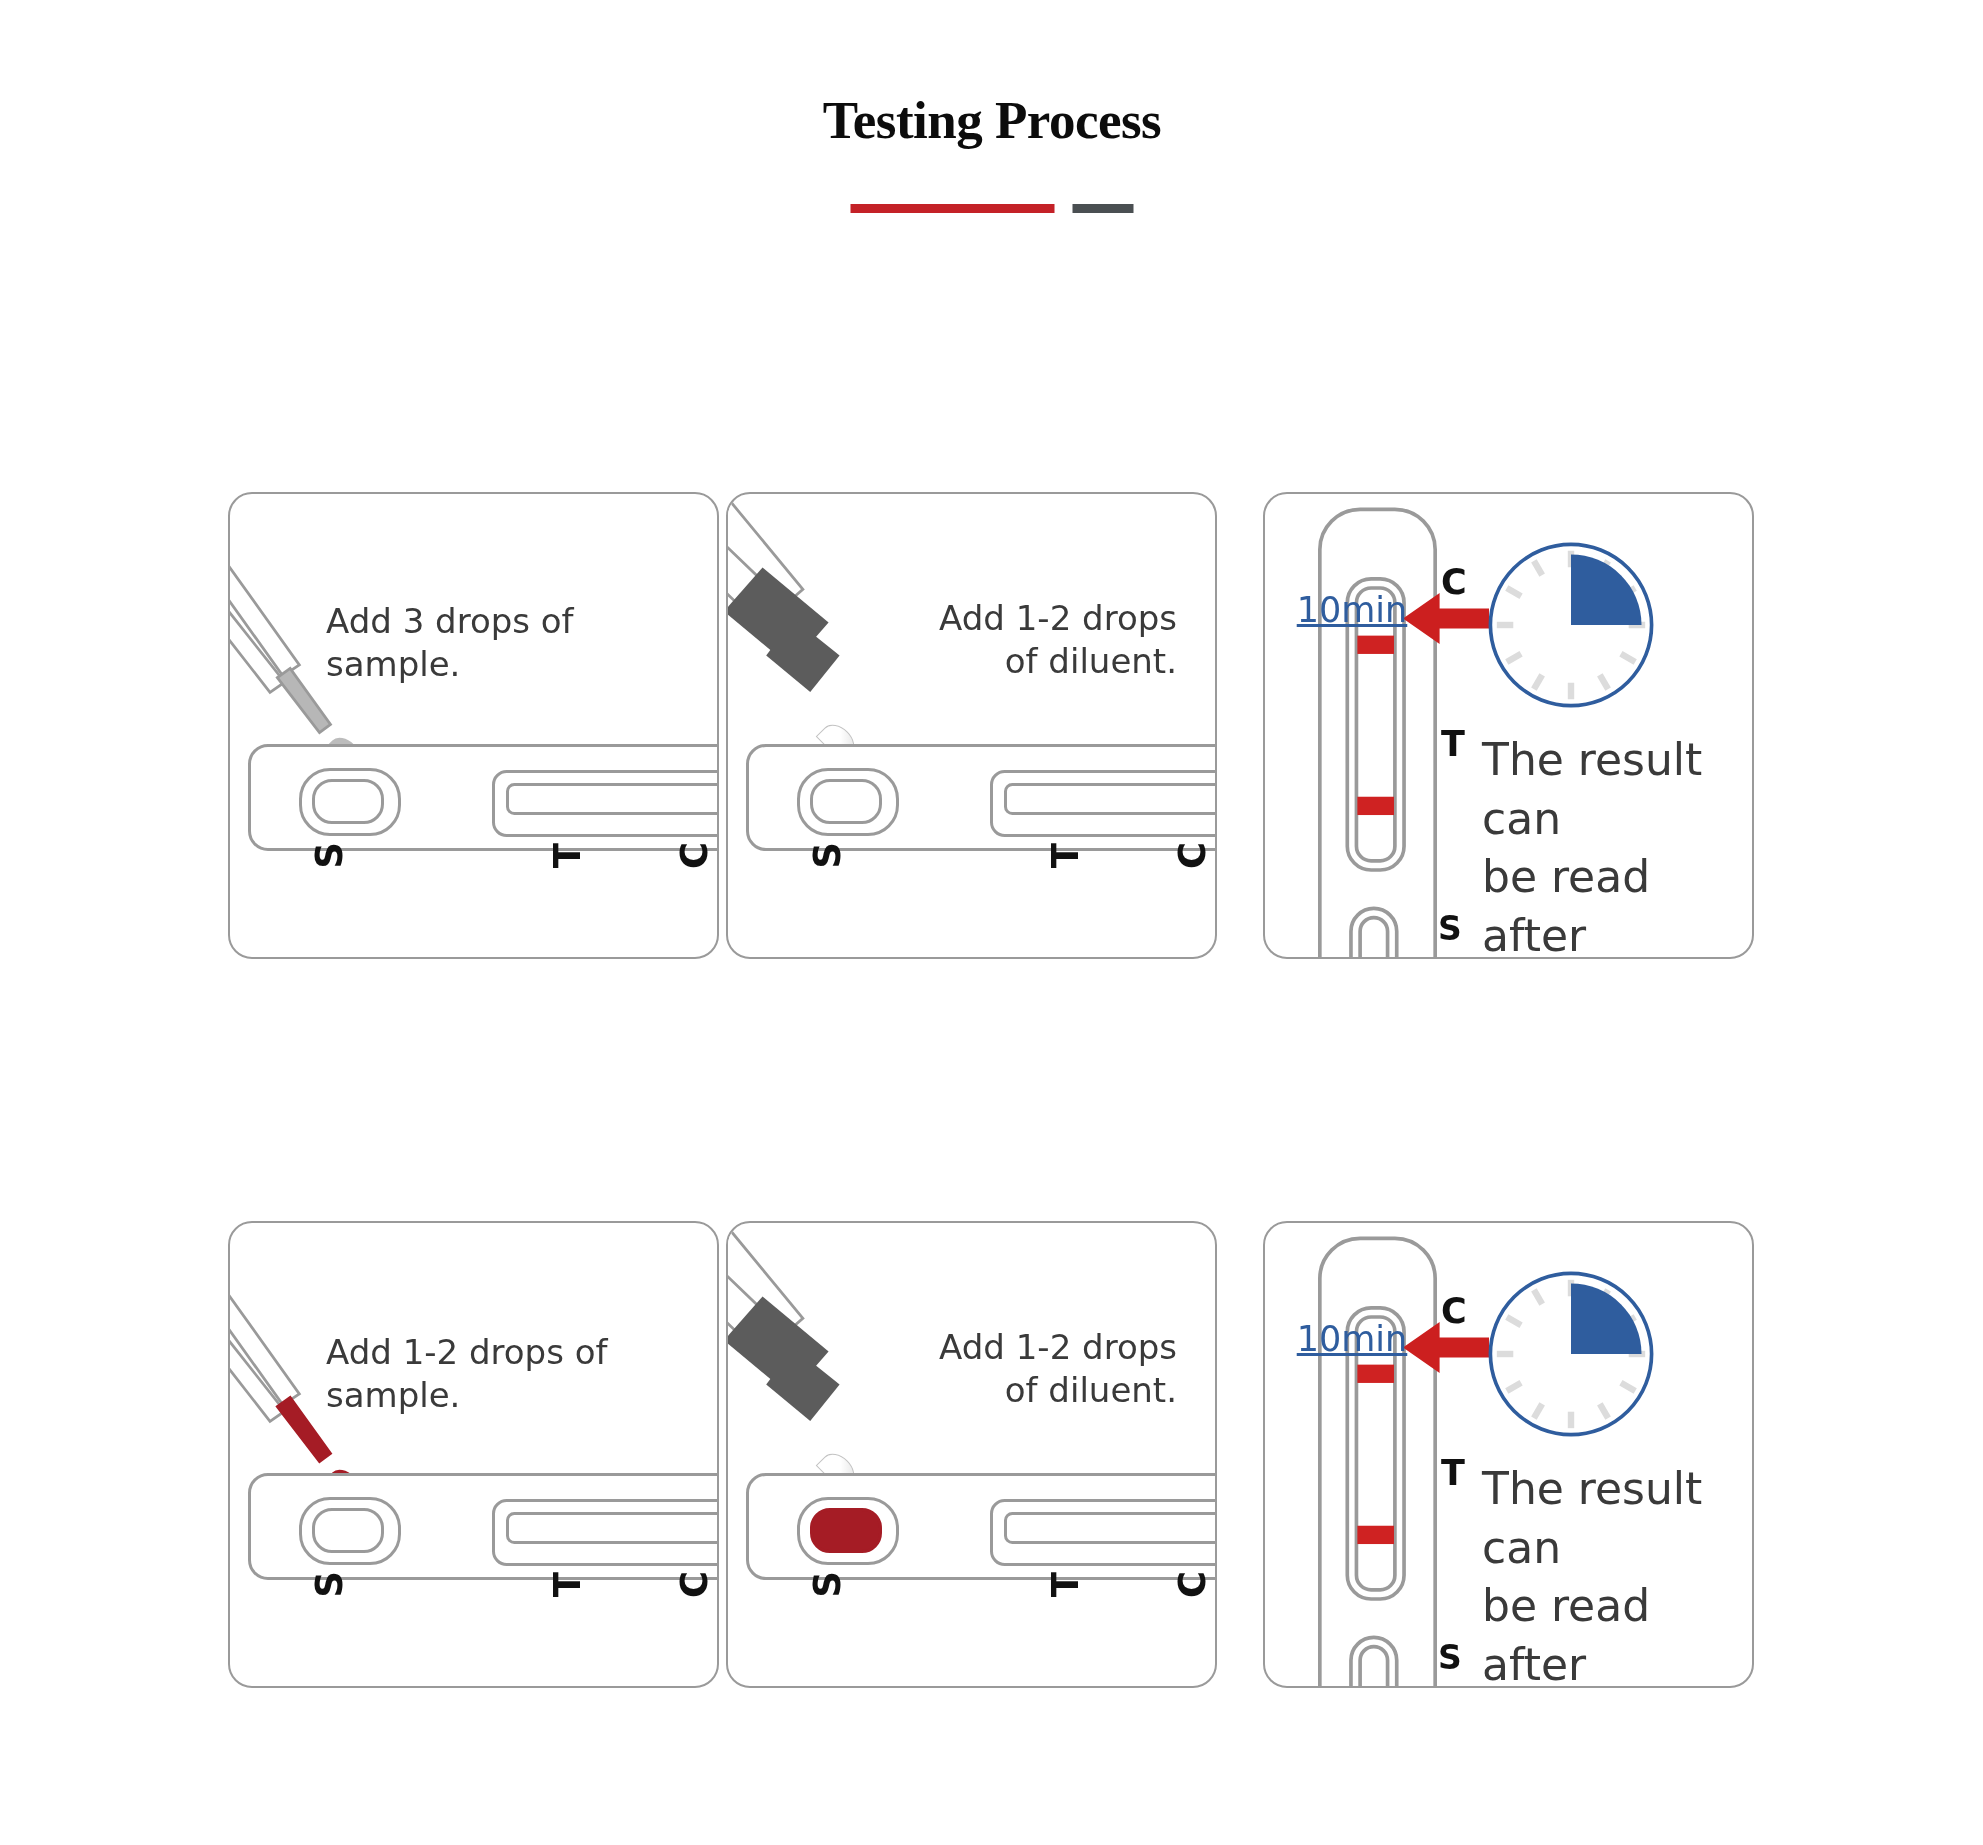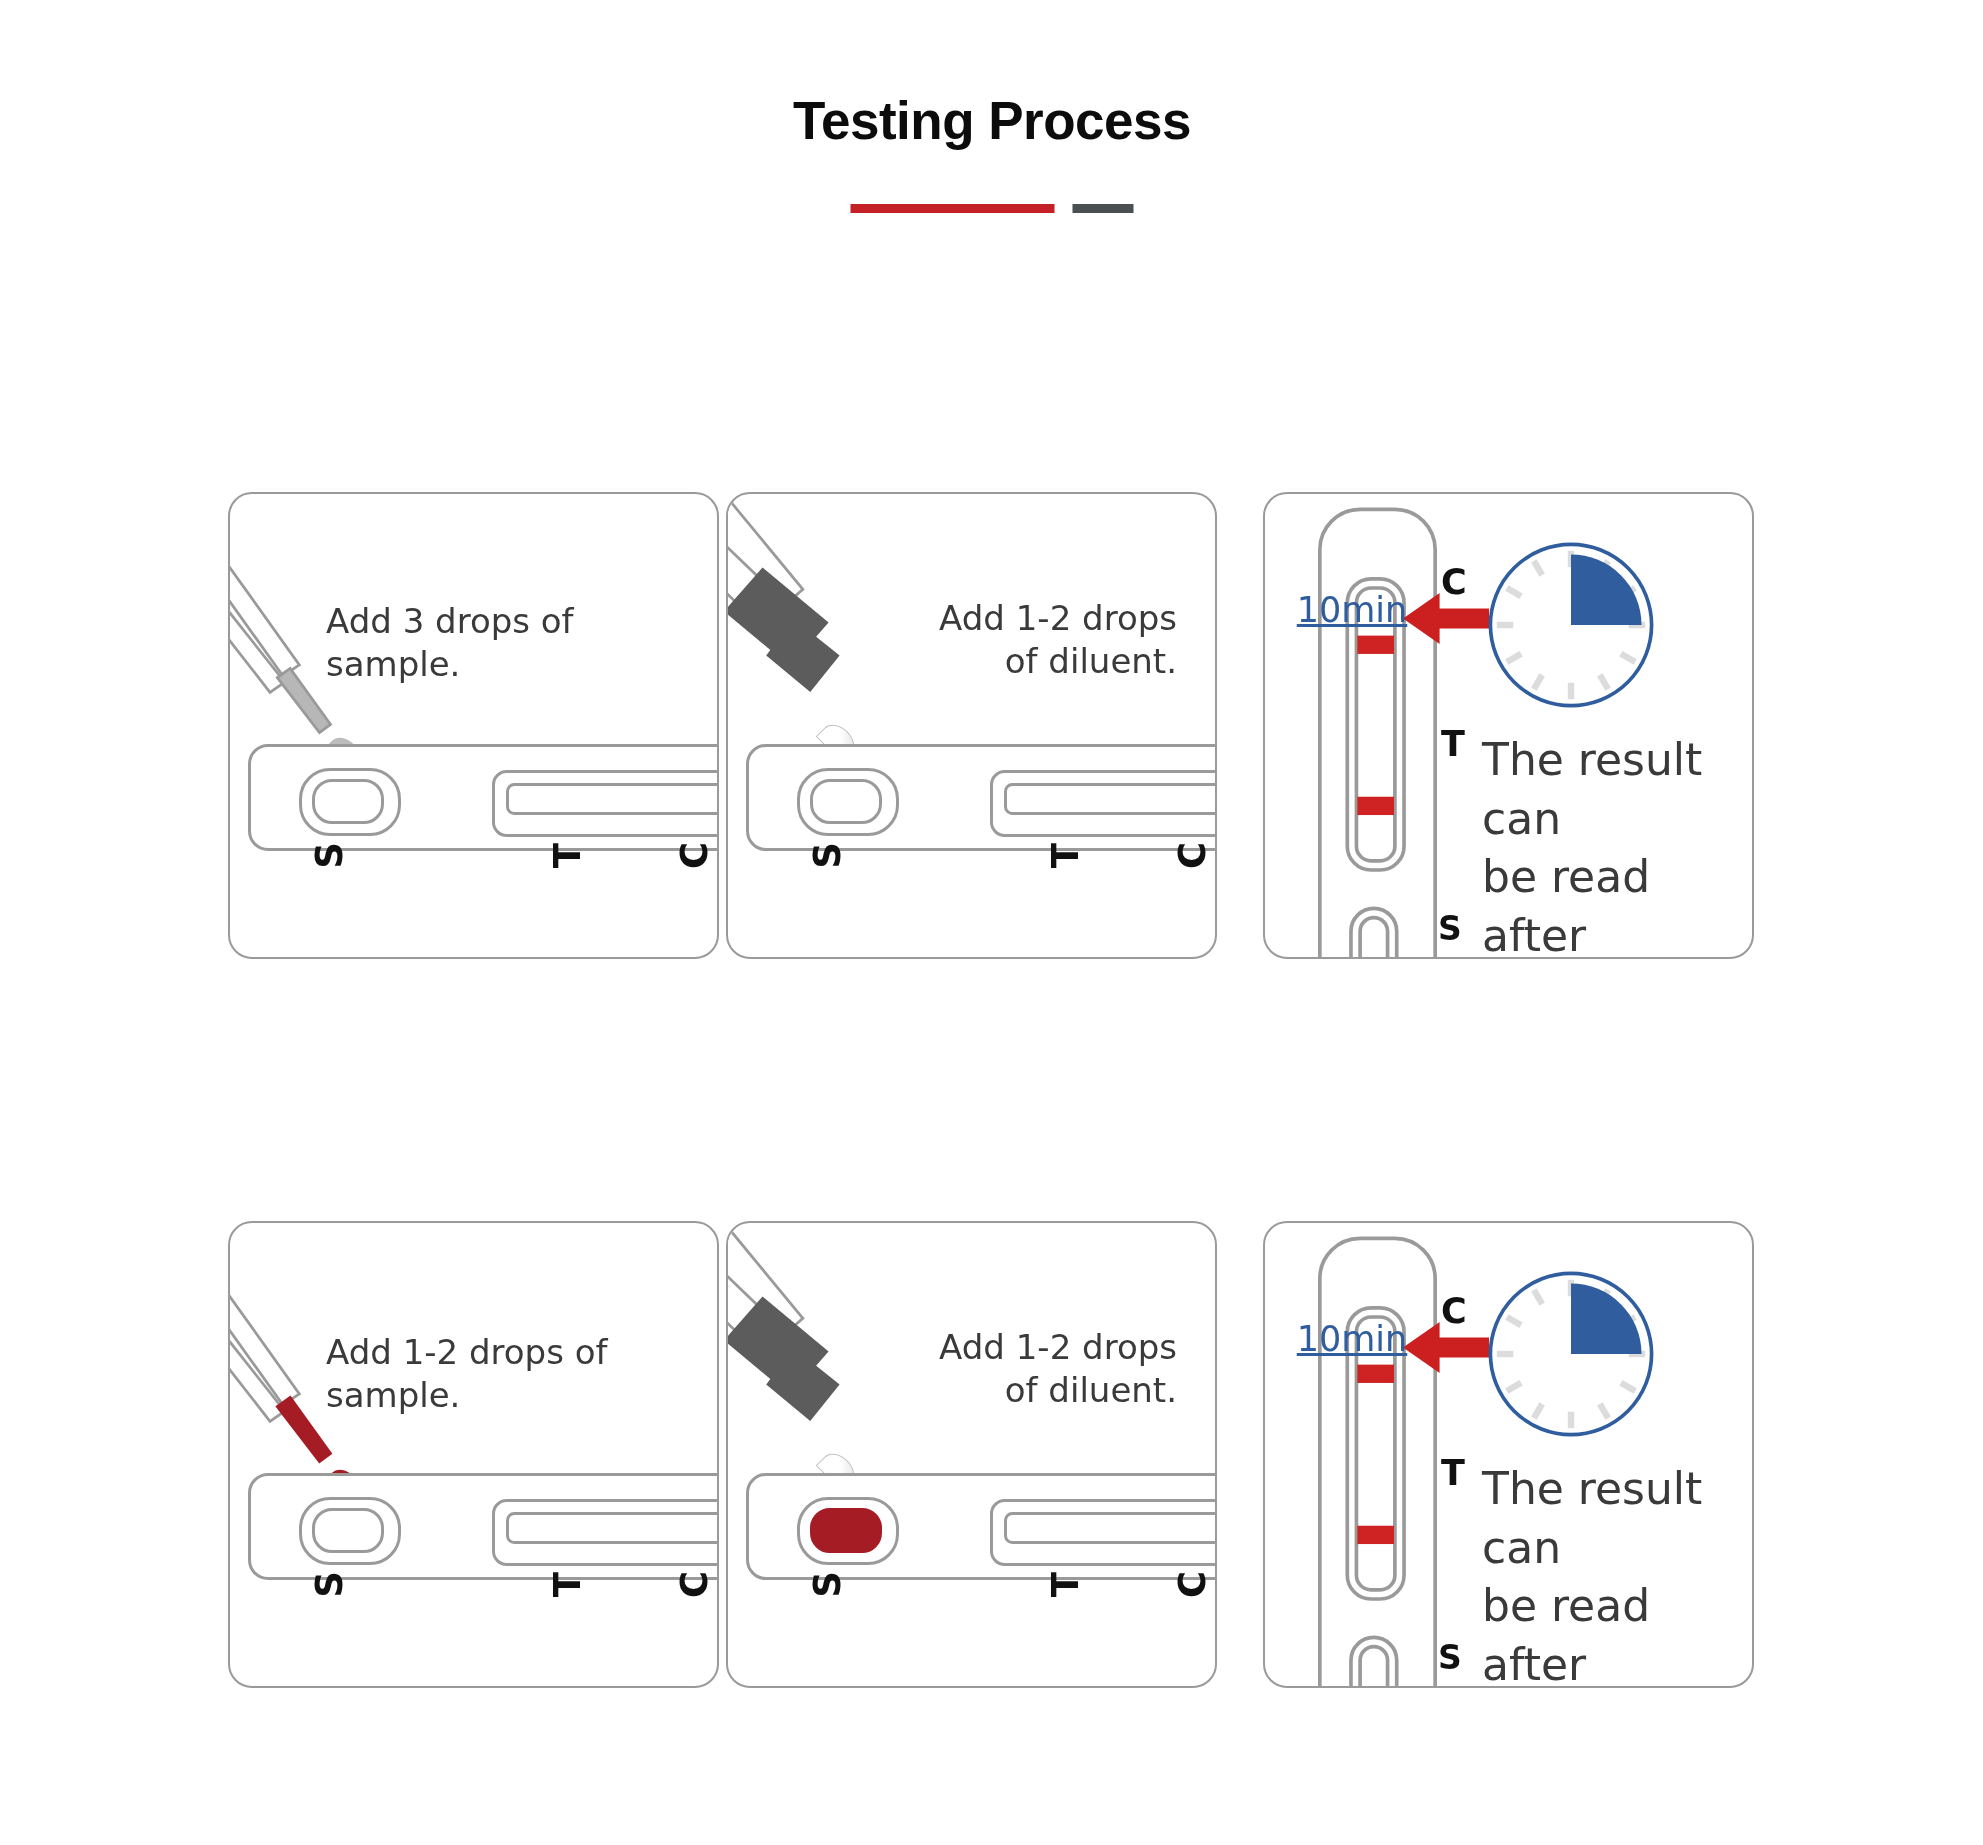--- a/index.html
+++ b/index.html
@@ -12,21 +12,21 @@
     overflow:hidden;
   }
   .page{position:relative;width:1984px;height:1846px;}
 
   
   .title{
     position:absolute;left:0;top:90px;width:1984px;
     text-align:center;
     font-size:53px;font-weight:bold;color:#0c0c0c;
     letter-spacing:-0.5px;
-    font-family:Liberation Sans, sans-serif;
+    font-family:Liberation Serif, serif;
   }
   .divider{
     position:absolute;top:204px;left:50%;transform:translateX(-50%);
     width:283px;height:9.2px;display:flex;
   }
   .divider .bar-red{width:204px;height:9.2px;background:#c42127;}
   .divider .bar-gap{width:18.4px;}
   .divider .bar-grey{width:61px;height:9.2px;background:#4a4f52;}
 
   

